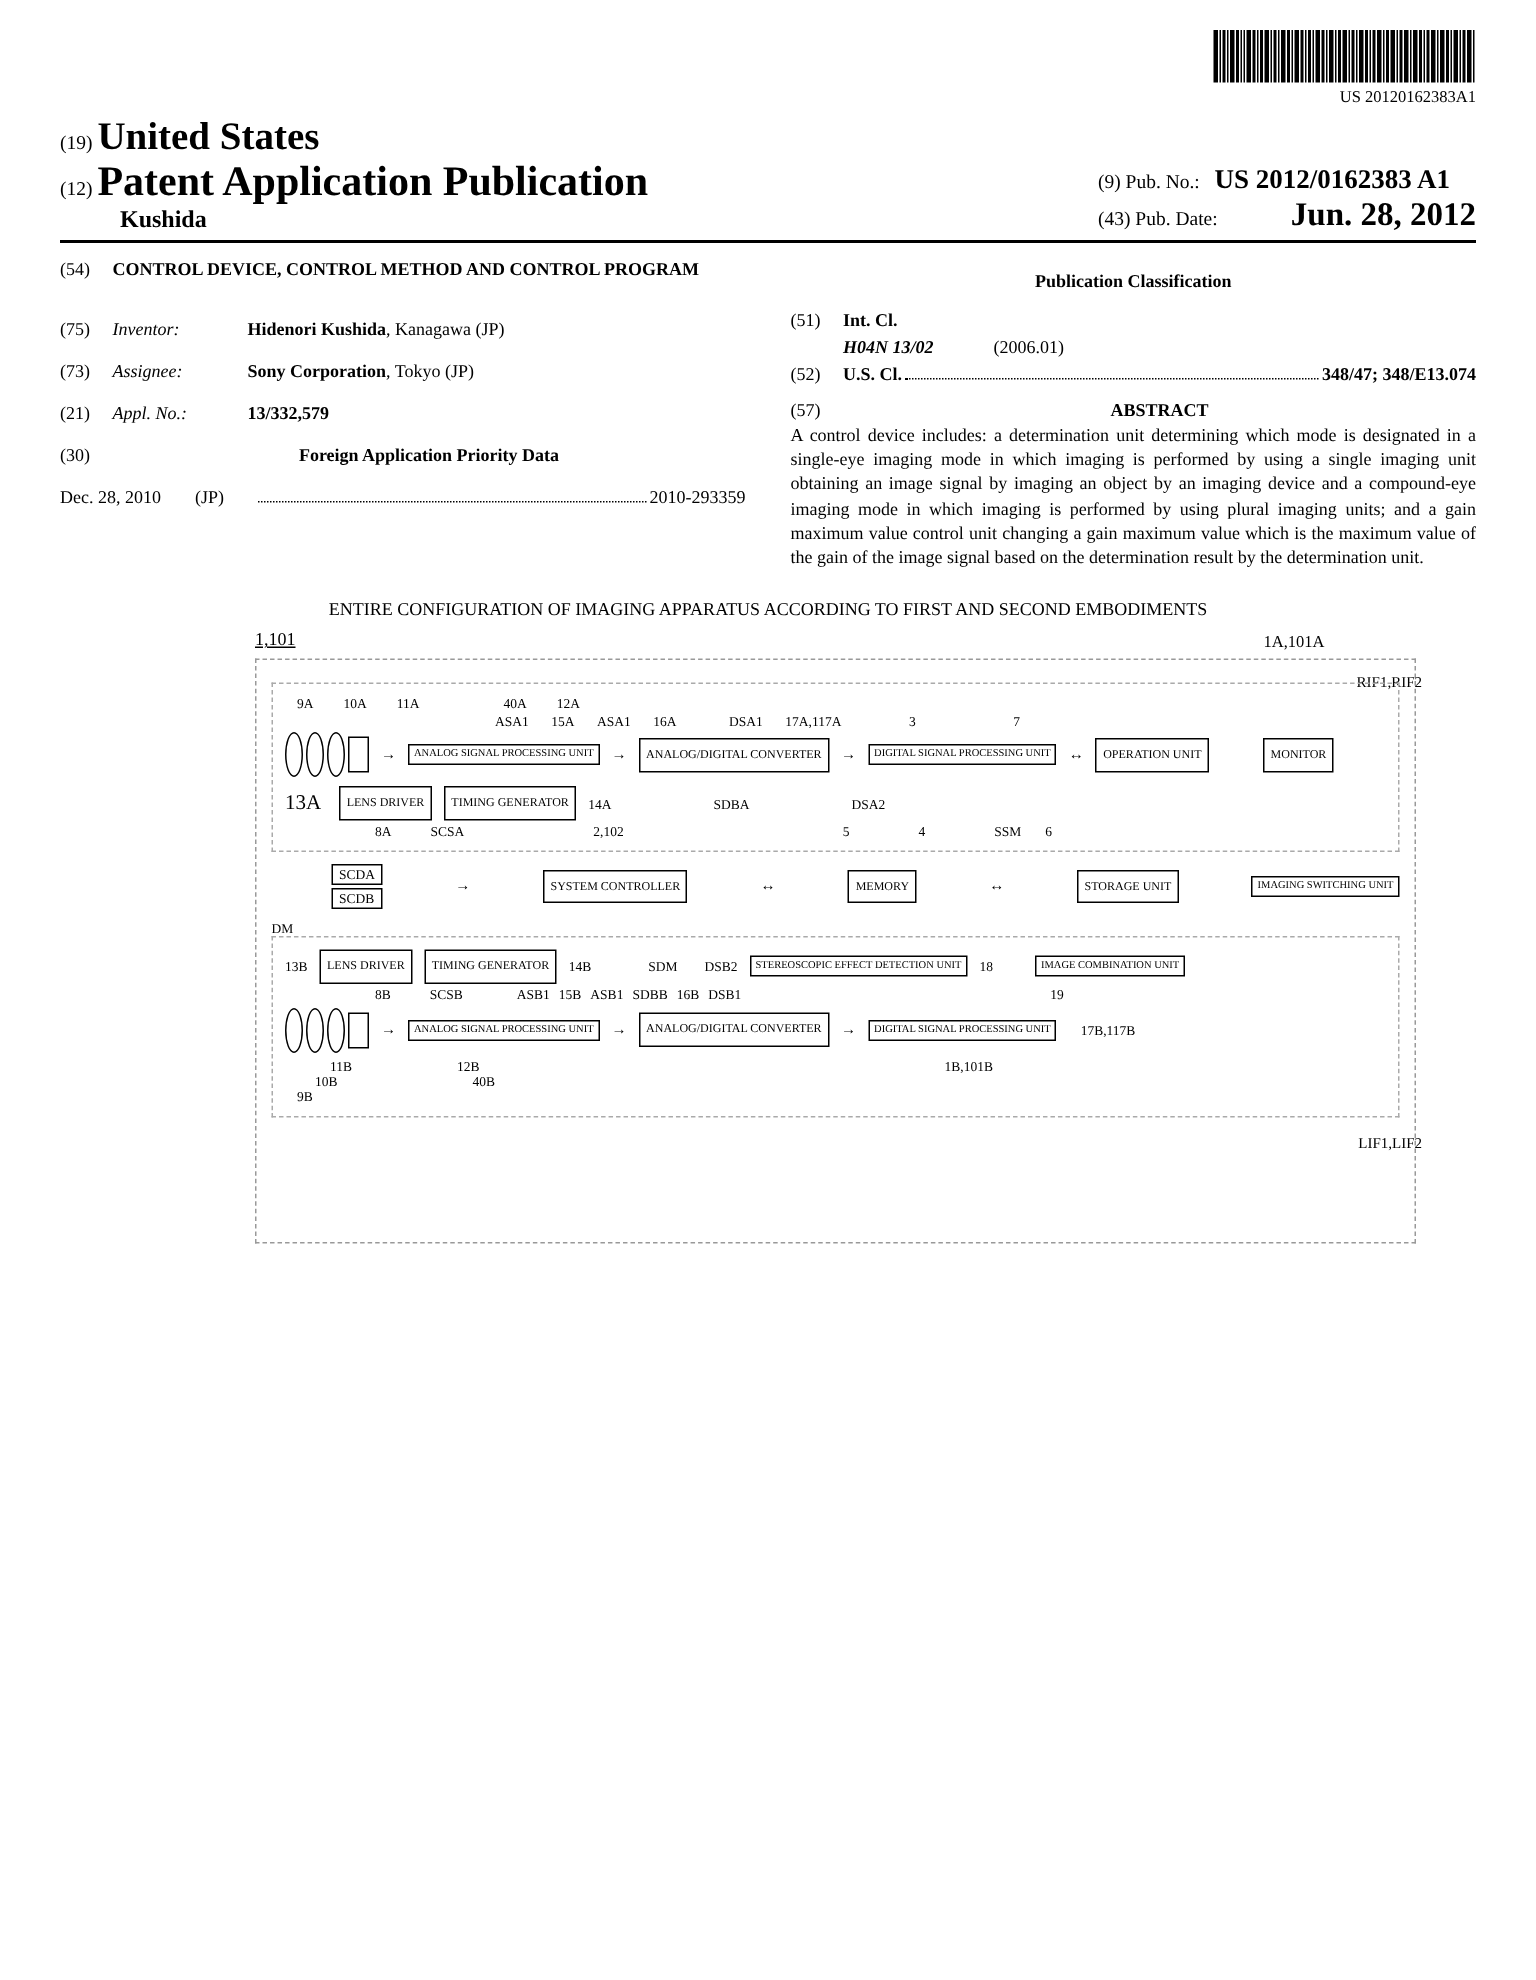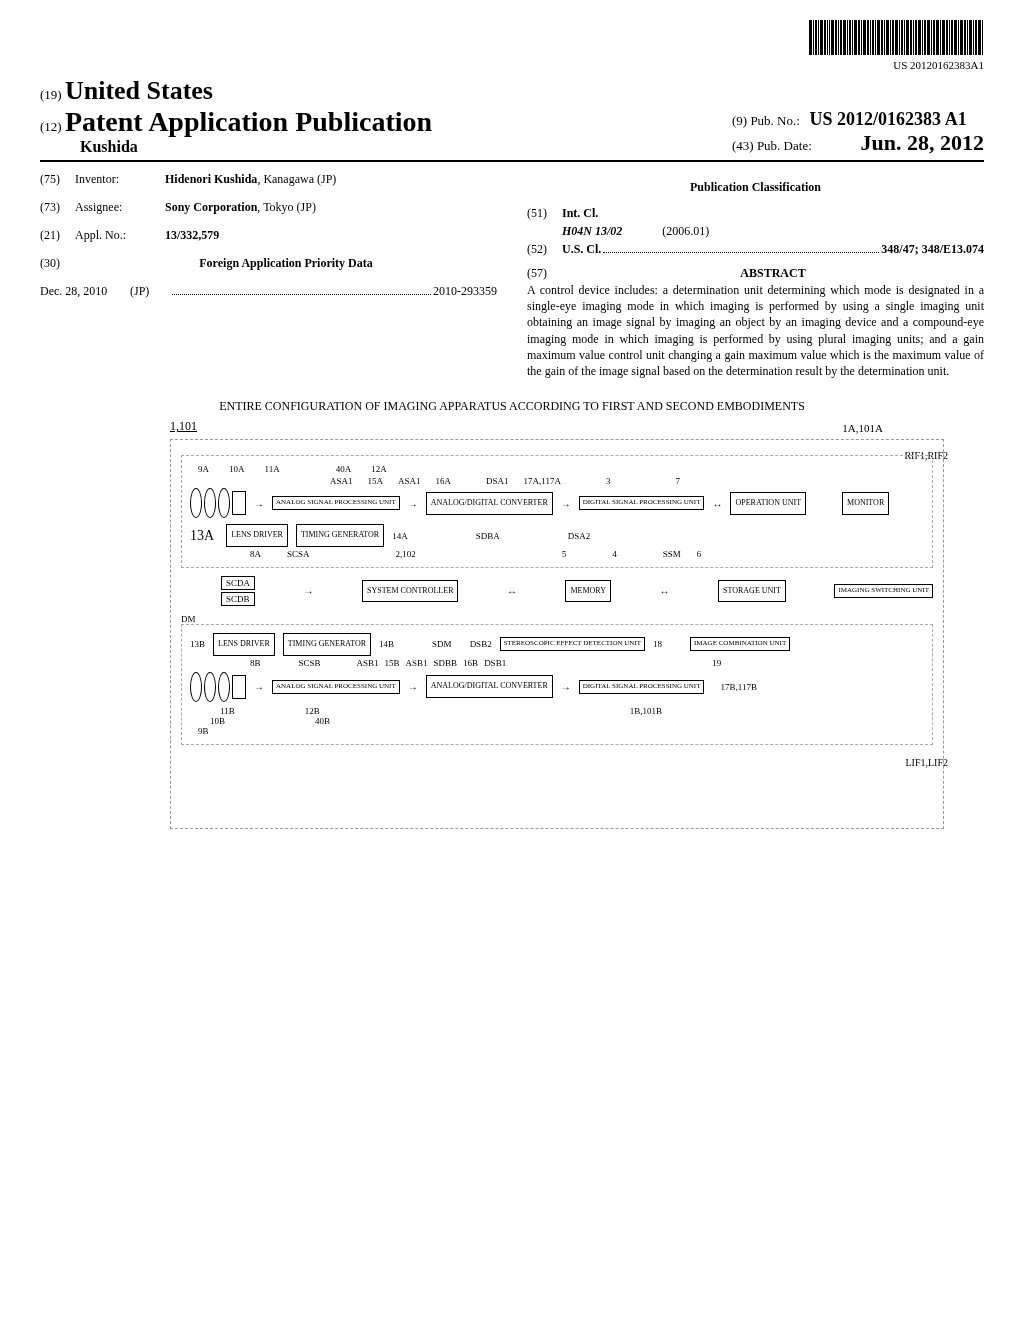--- a/index.html
+++ b/index.html
@@ -82,20 +82,21 @@
     }
     .field-row {
       display: flex;
       margin-bottom: 10px;
     }
     .field-code {
       width: 35px;
     }
     .field-label {
       width: 90px;
+      font-style: italic;
     }
     .field-value {
       flex: 1;
     }
     .field-value b { font-weight: bold; }
     .title-field {
       font-weight: bold;
       margin-bottom: 12px;
     }
     .section-heading {
@@ -234,20 +235,24 @@
         <span>Pub. Date:</span>&nbsp;&nbsp;&nbsp;&nbsp;&nbsp;&nbsp;&nbsp;&nbsp;&nbsp;&nbsp;&nbsp;&nbsp;&nbsp;&nbsp;
         <b>Jun. 28, 2012</b>
       </div>
     </div>
   </div>
 </div>
 
 <div class="two-col">
   <div class="col-left">
     <div class="field-row">
+      <span class="field-code">(54)</span>
+      <span class="title-field">CONTROL DEVICE, CONTROL METHOD AND CONTROL PROGRAM</span>
+    </div>
+    <div class="field-row">
       <span class="field-code">(75)</span>
       <span class="field-label">Inventor:</span>
       <span class="field-value"><b>Hidenori Kushida</b><span>, Kanagawa (JP)</span></span>
     </div>
     <div class="field-row">
       <span class="field-code">(73)</span>
       <span class="field-label">Assignee:</span>
       <span class="field-value"><b>Sony Corporation</b><span>, Tokyo (JP)</span></span>
     </div>
     <div class="field-row">
@@ -378,21 +383,21 @@
       <div class="block">TIMING GENERATOR</div>
       <span style="font-size:9px">14B</span>
       <span style="font-size:9px;margin-left:30px">SDM</span>
       <span style="font-size:9px;margin-left:10px">DSB2</span>
       <div class="block block-sm">STEREOSCOPIC EFFECT DETECTION UNIT</div>
       <span style="font-size:9px">18</span>
       <div class="block block-sm" style="margin-left:20px">IMAGE COMBINATION UNIT</div>
     </div>
     <div style="display:flex;gap:6px;font-size:9px;margin-left:60px;margin-top:2px">
       <span>8B</span>
-      <span style="margin-left:32px">SCSB</span>
+      <span style="margin-left:20px">SCSB</span>
       <span style="margin-left:30px">ASB1</span>
       <span>15B</span>
       <span>ASB1</span>
       <span>SDBB</span>
       <span>16B</span>
       <span>DSB1</span>
       <span style="margin-left:200px">19</span>
     </div>
     <div class="signal-path" style="margin-top:4px">
       <div class="lens-assembly">

